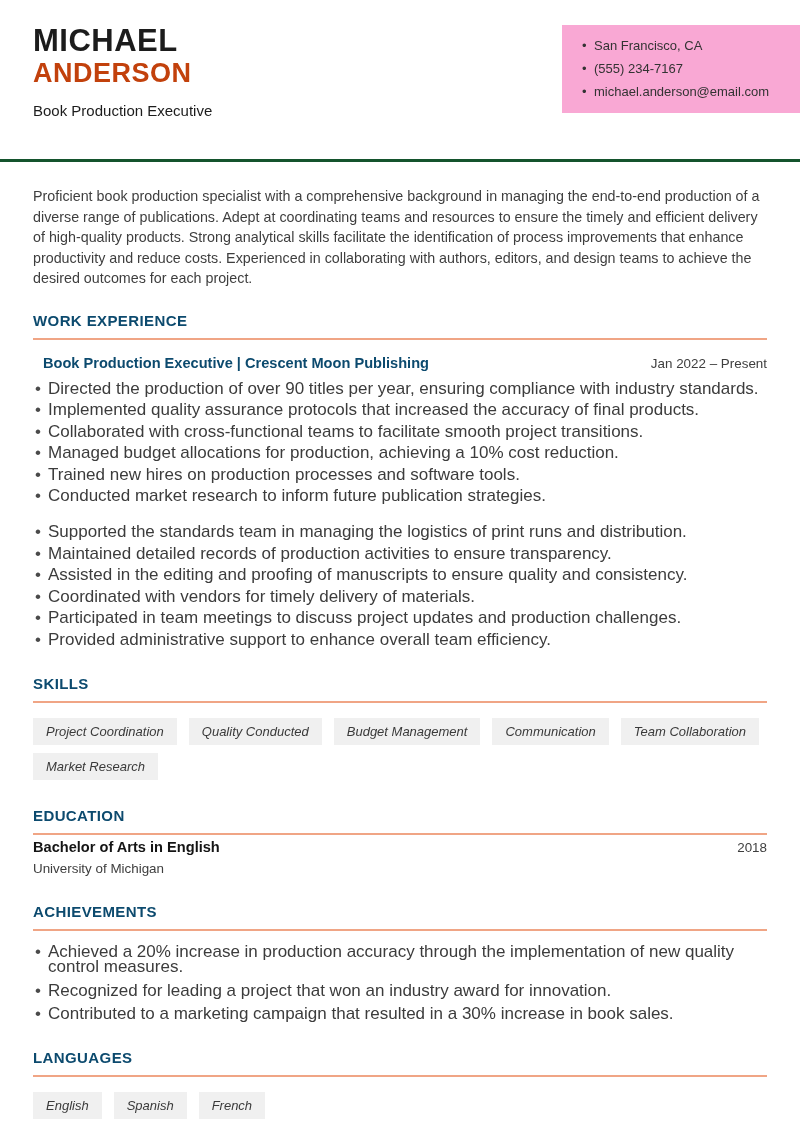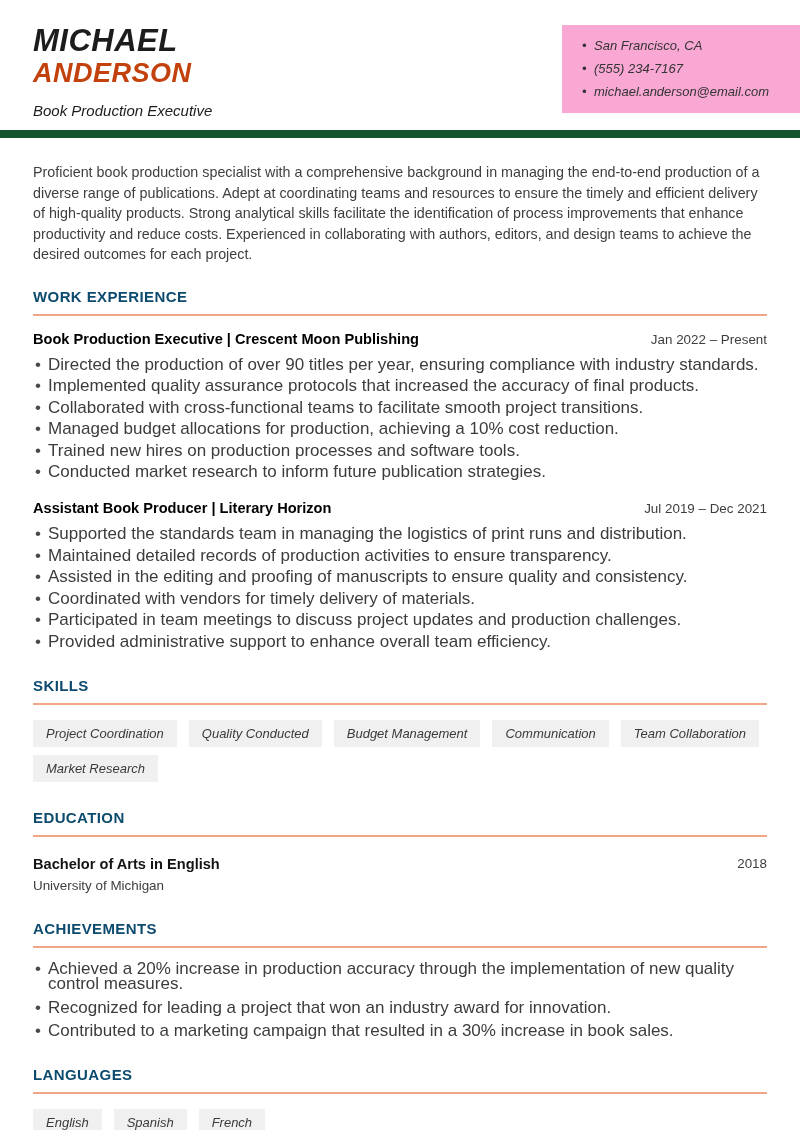--- a/index.html
+++ b/index.html
@@ -8,21 +8,21 @@
     font-family: "Liberation Sans", sans-serif;
     width: 800px;
     min-height: 1130px;
     color: #3c3c3c;
     margin: 0 auto;
     position: relative;
   }
   .page { width: 800px; min-height: 1130px; background: #ffffff; }
 
   
-  .header { position: relative; height: 138px; border-bottom: 8px solid #14532d; font-style: italic; }
+  .header { position: relative; height: 162px; border-bottom: 3px solid #14532d; }
   .name-block { position: absolute; left: 33px; top: 24px; }
   .name-first {
     font-size: 31px; font-weight: 700; letter-spacing: 0.5px;
     color: #1c1c1c; line-height: 33px;
   }
   .name-last {
     font-size: 27px; font-weight: 700; letter-spacing: 0.5px;
     color: #c2410c; line-height: 33px;
   }
   .job-title-header { margin-top: 12px; font-size: 15px; color: #1c1c1c; }
@@ -43,38 +43,38 @@
   .summary { margin-top: 24px; font-size: 14.3px; line-height: 20.5px; color: #3e3e3e; }
 
   .section { margin-top: 23px; }
   .section-heading {
     font-size: 15px; font-weight: 700; letter-spacing: 0.4px;
     color: #0c4a6e; padding-bottom: 9px; border-bottom: 2px solid #f0a585;
   }
 
   .job { margin-top: 15px; }
   .job-header { display: flex; justify-content: space-between; align-items: baseline; }
-  .job-title { font-size: 14.6px; font-weight: 700; color: #000000; }
+  .job-title { font-size: 14.6px; font-weight: 700; color: #0c4a6e; margin-left: 10px; }
   .job-dates { font-size: 13.4px; color: #3e3e3e; white-space: nowrap; }
 
   ul.bullets { list-style: none; margin-top: 10px; }
   ul.bullets li {
     position: relative; padding-left: 15px;
     font-size: 17px; color: #3c3c3c; line-height: 15.6px; margin-bottom: 6px;
   }
   ul.bullets li::before { content: "•"; position: absolute; left: 2px; color: #4a4a4a; }
   ul.bullets.loose li { margin-bottom: 8px; }
 
   .tags { display: flex; flex-wrap: wrap; gap: 8px 12px; margin-top: 15px; }
   .tag {
     background: #f0f0f0; border-radius: 0; padding: 6px 13px;
     font-size: 13px; color: #3a3a3a; font-style: italic;
   }
 
-  .edu-header { display: flex; justify-content: space-between; align-items: center; margin-top: 19px; }
+  .edu-header { display: flex; justify-content: space-between; align-items: flex-end; margin-top: 4px; }
   .degree { font-size: 14.6px; font-weight: 700; color: #141414; }
   .edu-year { font-size: 13.4px; color: #3e3e3e; }
   .school { margin-top: 6px; font-size: 13.4px; color: #3e3e3e; }
 
   .section.gap-lg { margin-top: 27px; }
 </style>
 </head>
 <body>
 
 <div class="page">
@@ -110,24 +110,20 @@
           <li>Directed the production of over 90 titles per year, ensuring compliance with industry standards.</li>
           <li>Implemented quality assurance protocols that increased the accuracy of final products.</li>
           <li>Collaborated with cross-functional teams to facilitate smooth project transitions.</li>
           <li>Managed budget allocations for production, achieving a 10% cost reduction.</li>
           <li>Trained new hires on production processes and software tools.</li>
           <li>Conducted market research to inform future publication strategies.</li>
         </ul>
       </div>
 
       <div class="job" style="margin-top:20px;">
-        <div class="job-header">
-          <div class="job-title">Assistant Book Producer | Literary Horizon</div>
-          <div class="job-dates">Jul 2019 – Dec 2021</div>
-        </div>
         <ul class="bullets">
           <li>Supported the standards team in managing the logistics of print runs and distribution.</li>
           <li>Maintained detailed records of production activities to ensure transparency.</li>
           <li>Assisted in the editing and proofing of manuscripts to ensure quality and consistency.</li>
           <li>Coordinated with vendors for timely delivery of materials.</li>
           <li>Participated in team meetings to discuss project updates and production challenges.</li>
           <li>Provided administrative support to enhance overall team efficiency.</li>
         </ul>
       </div>
     </div>

